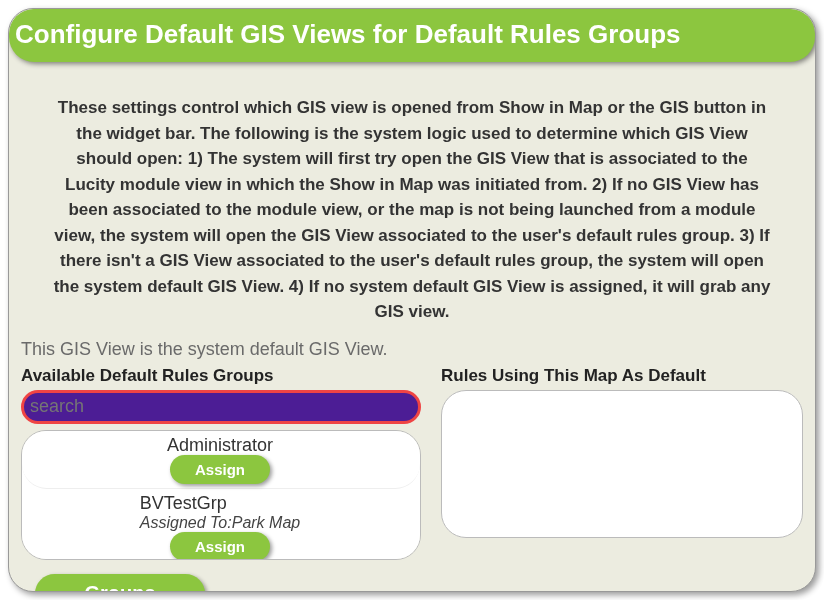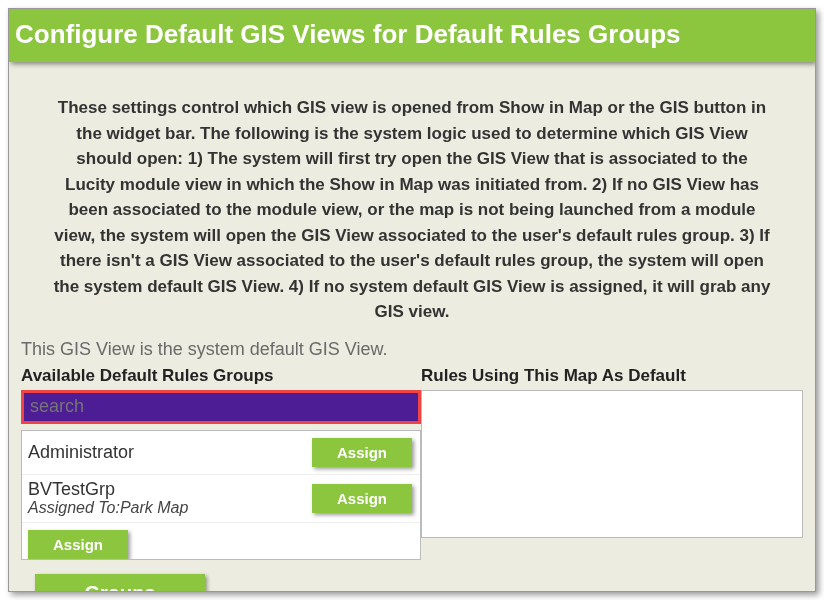--- a/index.html
+++ b/index.html
@@ -1,15 +1,15 @@
 <!DOCTYPE html>
 <html><head>
 <meta charset="utf-8">
 <style>
-  * { box-sizing: border-box; margin: 0; padding: 0; }
+  * { box-sizing: border-box; margin: 0; padding: 0; border-radius: 25px; }
   body {
     font-family: Arial, Helvetica, sans-serif;
     background: #fff;
     padding: 8px;
   }
   .dialog {
     width: 808px;
     height: 584px;
     background: #ecece0;
     border: 1px solid #999;
@@ -35,20 +35,21 @@
     color: #333;
     line-height: 1.5;
   }
   .sys-default-note {
     padding: 4px 10px 6px 12px;
     color: #6a6a6a;
     font-size: 18px;
   }
   .columns {
     display: flex;
+    gap: 20px;
     padding: 0 12px;
   }
   .col-left { flex: 0 0 400px; }
   .col-right { flex: 1; }
   .col-heading {
     font-weight: bold;
     font-size: 17px;
     color: #222;
     margin-bottom: 4px;
   }
@@ -69,20 +70,21 @@
     overflow-y: scroll;
     padding: 0;
   }
   .list-row {
     display: flex;
     align-items: center;
     justify-content: space-between;
     padding: 4px 8px 4px 6px;
     min-height: 44px;
     border-bottom: 1px solid #eee;
+    flex-direction: column;
   }
   .list-row .row-text {
     font-size: 18px;
     color: #333;
     line-height: 1.15;
   }
   .list-row .assigned-sub {
     font-style: italic;
     color: #444;
     font-size: 16px;

